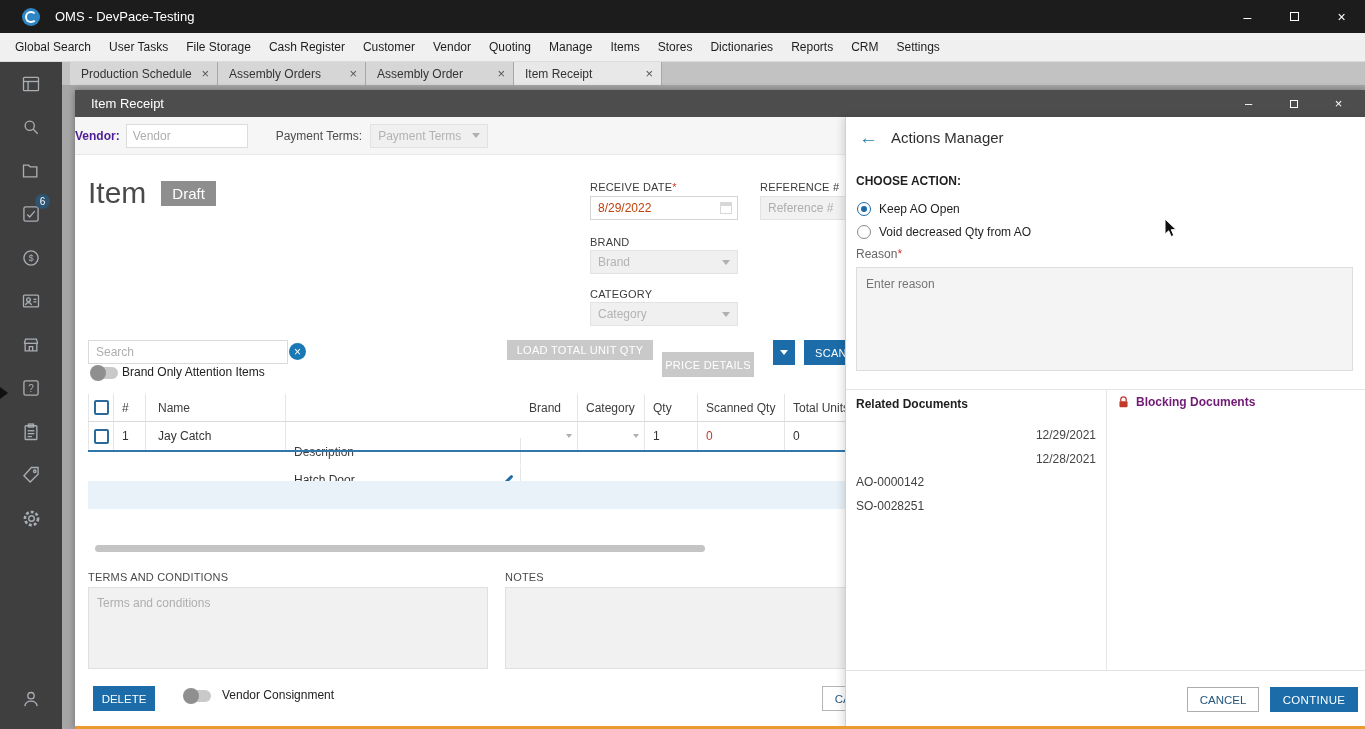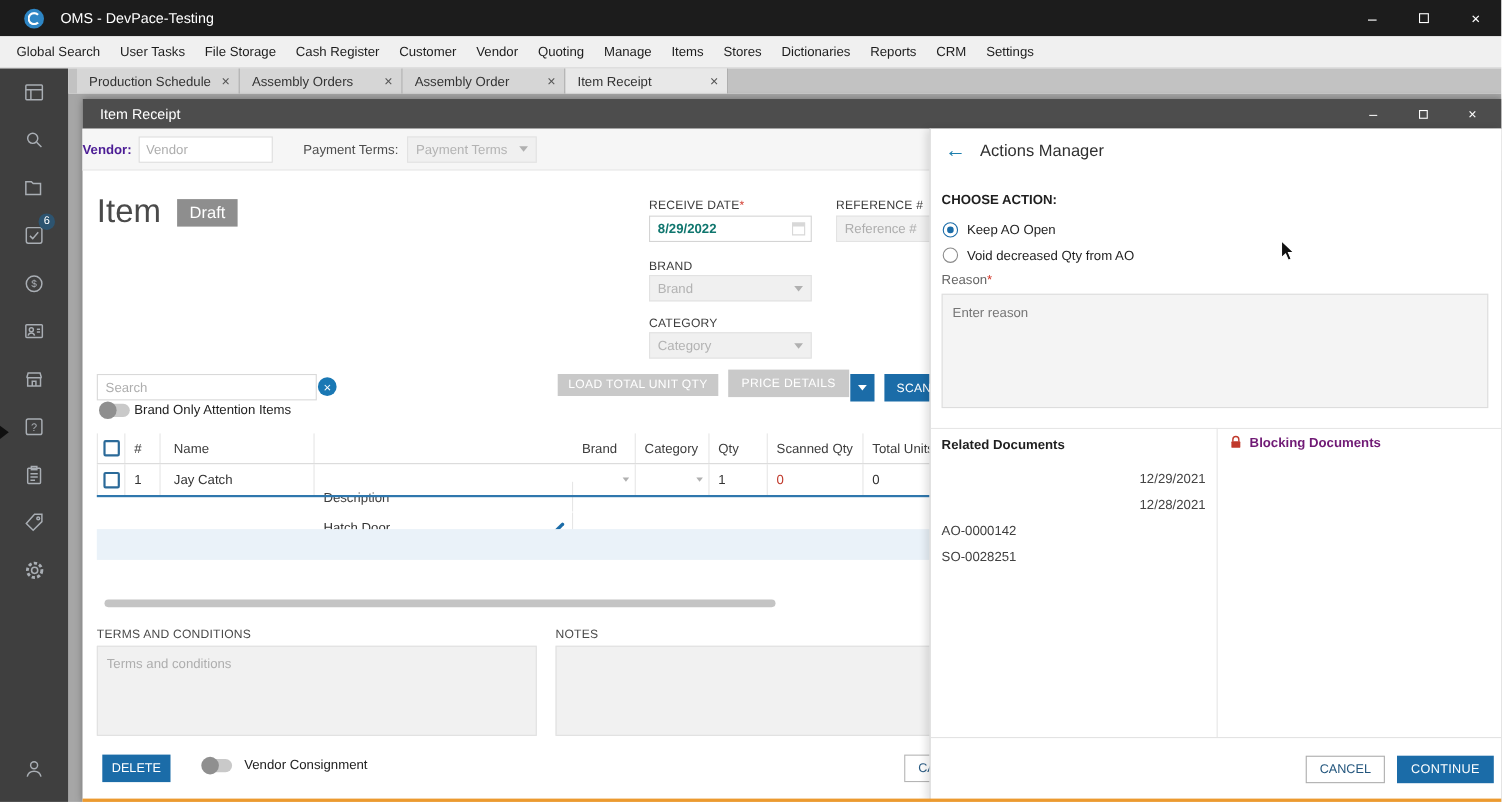--- a/index.html
+++ b/index.html
@@ -56,38 +56,38 @@
 
   
   .page-title { position:absolute; left:13px; top:86px; display:flex; align-items:center; gap:15px; }
   .page-title-text { font-size:30px; color:#4a4a4a; }
   .draft-badge { background:#8e8e8e; color:#fff; font-size:15px; padding:4px 11px; }
 
   
   .f-label { position:absolute; font-size:11px; color:#3c3c3c; letter-spacing:.2px; }
   .req { color:#d23b2e; }
   .date-wrap { position:absolute; left:515px; top:106px; width:148px; height:24px; }
-  .date-input { width:100%; height:100%; border:1px solid #d4d4d4; padding:0 22px 0 7px; font-size:12px; color:#0f766e; font-family:inherit;font-weight:bold; }
+  .date-input { width:100%; height:100%; border:1px solid #d4d4d4; padding:0 22px 0 7px; font-size:12px; color:#c2410c; font-family:inherit; }
   .cal-icon { position:absolute; right:6px; top:6px; width:12px; height:12px; border:1px solid #d8d8d8; border-top:4px solid #d8d8d8; }
   .gray-input { position:absolute; left:685px; top:106px; width:150px; height:24px; background:#f1f1f1; border:1px solid #e3e3e3; padding:0 7px; font-size:12px; font-family:inherit; }
   .brand-dd { position:absolute; left:515px; top:160px; width:148px; }
   .cat-dd { position:absolute; left:515px; top:212px; width:148px; }
 
   
   .search-input { position:absolute; left:13px; top:250px; width:200px; height:24px; border:1px solid #d9d9d9; padding:0 7px; font-size:12px; font-family:inherit; }
   .clear-btn { position:absolute; left:214px; top:253px; width:17px; height:17px; border-radius:50%; background:#1a78b4; color:#fff; font-size:12px; display:flex; align-items:center; justify-content:center; line-height:1; }
   .toggle { width:26px; height:12px; border-radius:7px; background:#c9c9c9; position:relative; }
   .toggle .knob { position:absolute; left:-2px; top:-2px; width:16px; height:16px; border-radius:50%; background:#8f8f8f; }
   .att-toggle { position:absolute; left:17px; top:277px; }
   .att-label { position:absolute; left:47px; top:275px; color:#222; }
   .btn { display:flex; align-items:center; justify-content:center; font-size:11px; color:#fff; }
   .btn-gray { background:#c9c9c9; }
   .btn-blue { background:#1b6ca8; }
   .load-btn { position:absolute; left:432px; top:250px; width:146px; height:20px; letter-spacing:.3px; }
-  .pd-btn { position:absolute; left:587px; top:246px; width:110px; height:25px; letter-spacing:.3px; }
+  .pd-btn { position:absolute; left:587px; top:262px; width:92px; height:25px; letter-spacing:.3px; }
   .pd-arrow { position:absolute; left:698px; top:250px; width:22px; height:25px; display:flex; align-items:center; justify-content:center; }
   .pd-arrow .caret { margin:0; }
   .scan-btn { position:absolute; left:729px; top:250px; width:95px; height:25px; justify-content:flex-start; padding-left:11px; letter-spacing:.3px; }
 
   
   .tbl-header, .tbl-row { position:absolute; left:13px; width:777px; display:flex; }
   .tbl-header { top:304px; height:28px; border-bottom:1px solid #d9d9d9; color:#3d3d3d; }
   .tbl-row { top:332px; height:30px; border-bottom:2px solid #2f77ad; }
   .cell { display:flex; align-items:center; padding-left:8px; border-right:1px solid #e6e6e6; height:100%; }
   .c-check { width:26px; padding:0; justify-content:center; border-left:1px solid #e6e6e6; }

